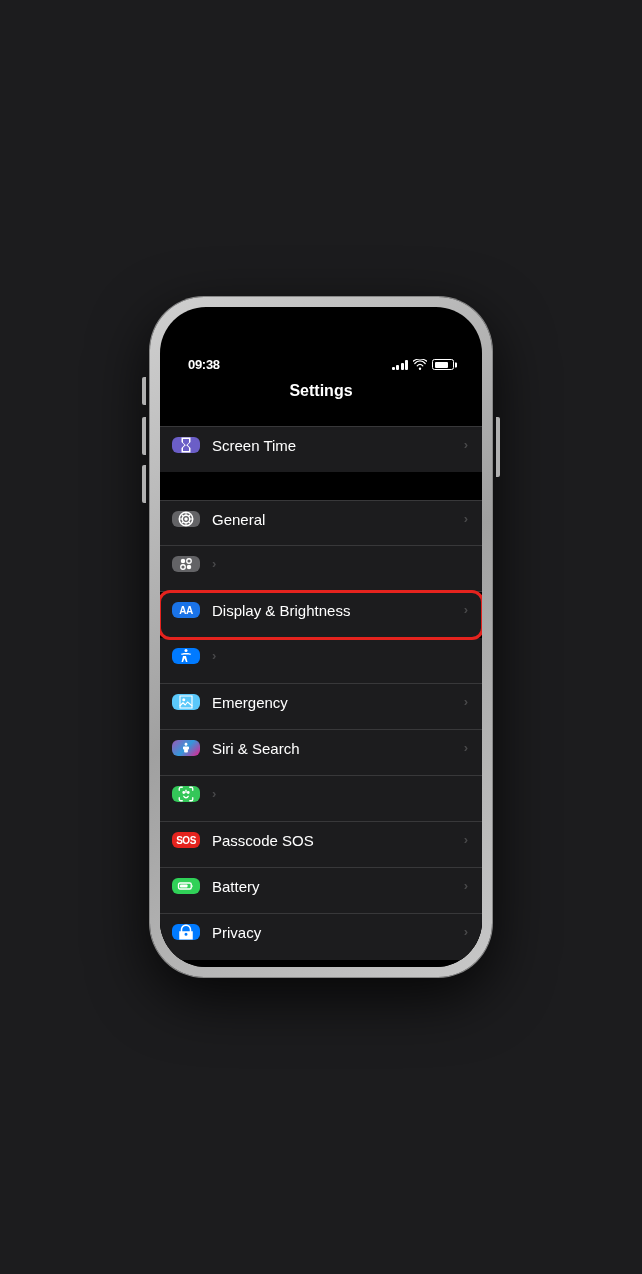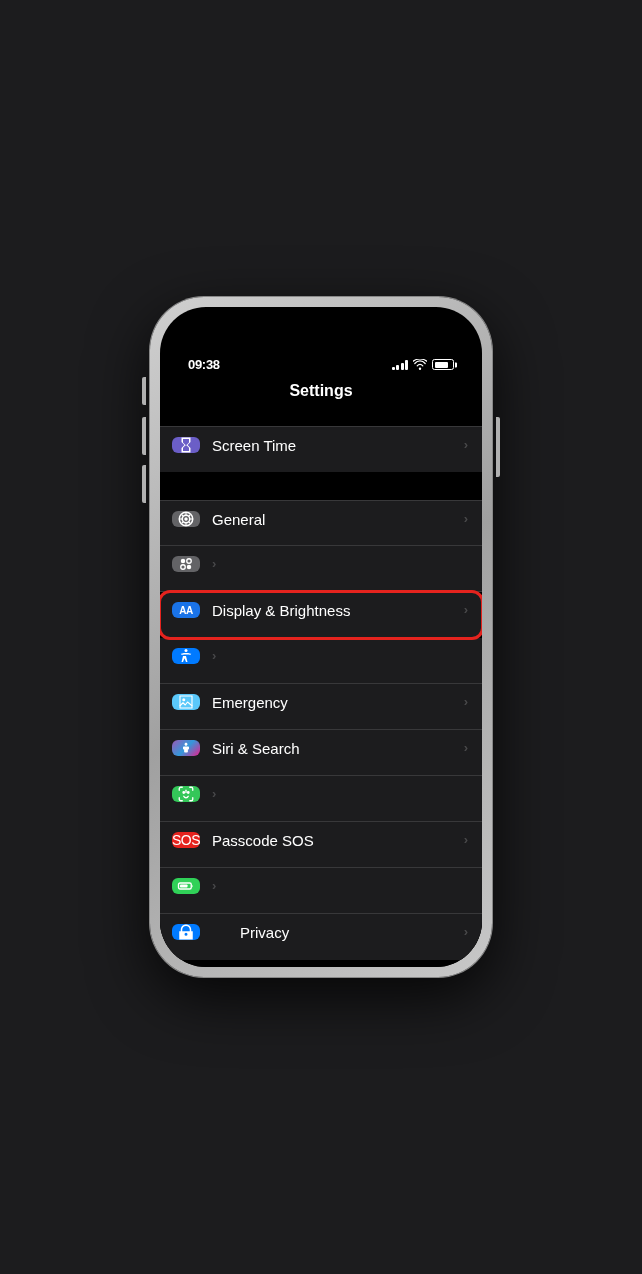--- a/index.html
+++ b/index.html
@@ -248,22 +248,22 @@
     
     .icon-text {
       color: #fff;
       font-size: 10px;
       font-weight: 700;
       letter-spacing: -0.5px;
     }
 
     .icon-sos-text {
       color: #fff;
-      font-size: 14px;
-      font-weight: 400;
+      font-size: 10px;
+      font-weight: 700;
       letter-spacing: -0.5px;
     }
 
     
     .icon-svg {
       width: 18px;
       height: 18px;
     }
   </style>
 </head>
@@ -417,24 +417,25 @@
           </div>
 
           <div class="list-item">
             <div class="item-icon icon-green2">
               <svg class="icon-svg" viewBox="0 0 24 24" fill="none">
                 <rect x="2" y="8" width="17" height="8" rx="2" stroke="white" stroke-width="1.8"></rect>
                 <rect x="4" y="10" width="10" height="4" rx="1" fill="white"></rect>
                 <path d="M20 10.5v3c1 0 1-3 0-3z" fill="white"></path>
               </svg>
             </div>
-            <span class="item-chevron">›</span>
-          </div>
-
-          <div class="list-item" style="border-bottom:none;gap:28px;">
+            <span class="item-label">Battery</span>
+            <span class="item-chevron">›</span>
+          </div>
+
+          <div class="list-item" style="border-bottom:none;">
             <div class="item-icon icon-blue3">
               <svg class="icon-svg" viewBox="0 0 24 24" fill="white">
                 <path d="M12 2C8 2 5 5 5 9v2H3v11h18V11h-2V9c0-4-3-7-7-7zm0 2c2.8 0 5 2.2 5 5v2H7V9c0-2.8 2.2-5 5-5zm0 9a2 2 0 1 1 0 4 2 2 0 0 1 0-4z"></path>
               </svg>
             </div>
             <span class="item-label">Privacy</span>
             <span class="item-chevron">›</span>
           </div>
         </div>
 

